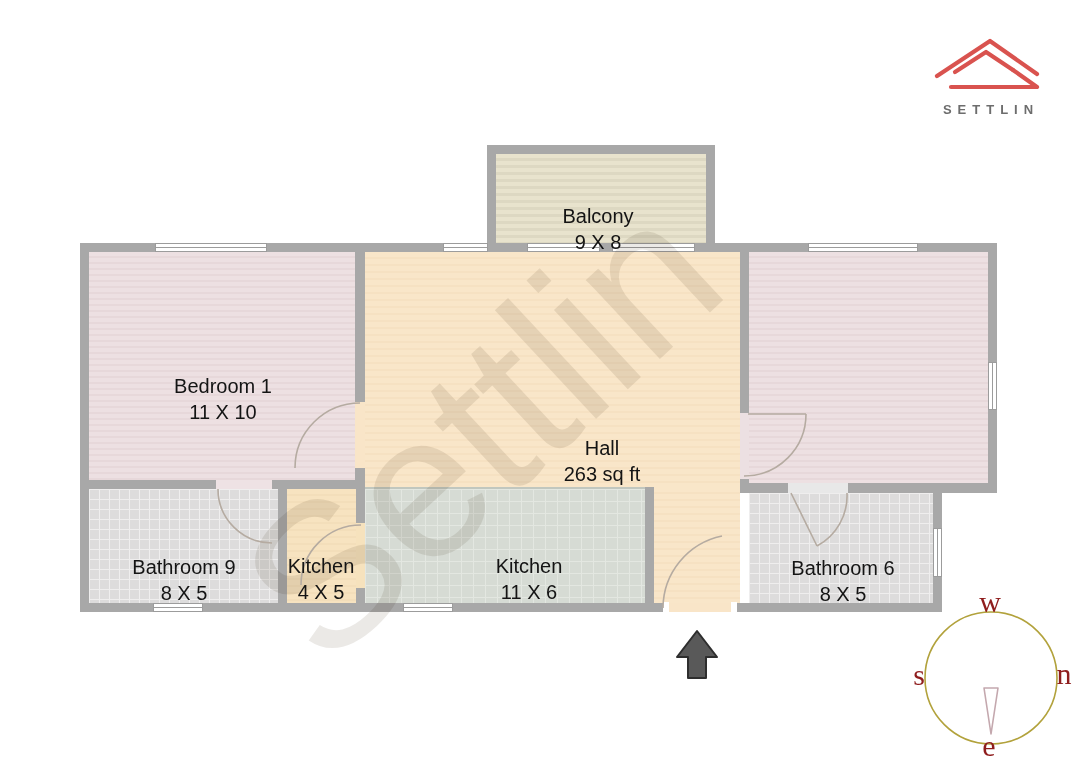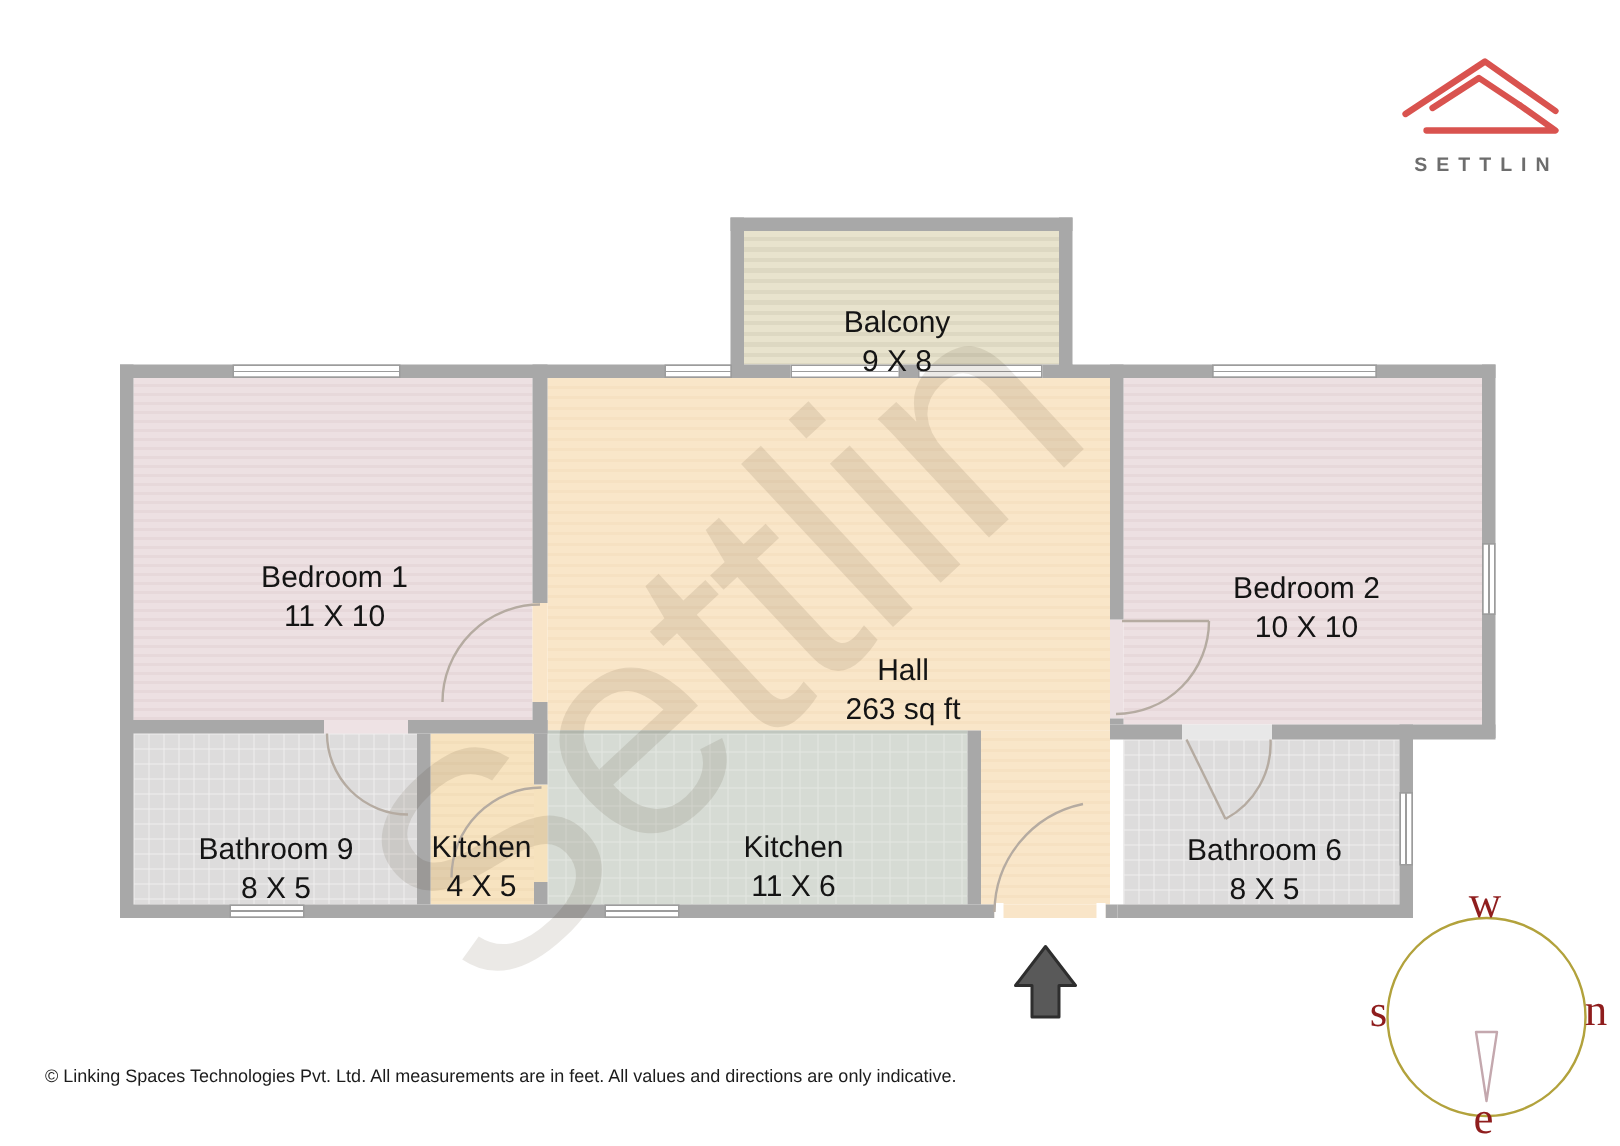--- a/index.html
+++ b/index.html
@@ -132,24 +132,20 @@
     <div>9 X 8</div>
   </div>
   <div class="room-label" style="left:223px;top:371px;">
     <div>Bedroom 1</div>
     <div>11 X 10</div>
   </div>
   <div class="room-label" style="left:602px;top:433px;">
     <div>Hall</div>
     <div>263 sq ft</div>
   </div>
-  <div class="room-label" style="left:871px;top:378px;">
-    <div>Bedroom 2</div>
-    <div>10 X 10</div>
-  </div>
   <div class="room-label" style="left:184px;top:552px;">
     <div>Bathroom 9</div>
     <div>8 X 5</div>
   </div>
   <div class="room-label" style="left:321px;top:551px;">
     <div>Kitchen</div>
     <div>4 X 5</div>
   </div>
   <div class="room-label" style="left:529px;top:551px;">
     <div>Kitchen</div>
@@ -171,15 +167,14 @@
 
   <svg class="layer" style="left:905px;top:590px;z-index:8;" width="175" height="174" viewBox="0 0 175 174">
     <circle cx="86" cy="88" r="66" fill="none" stroke="#b2a23c" stroke-width="1.6"></circle>
     <polygon points="79,98 93,98 86,144" fill="#ffffff" stroke="#c4a8ae" stroke-width="1.6" stroke-linejoin="round"></polygon>
   </svg>
   <span class="compass-letter" style="left:990px;top:602px;">w</span>
   <span class="compass-letter" style="left:1064px;top:674px;">n</span>
   <span class="compass-letter" style="left:919px;top:675px;">s</span>
   <span class="compass-letter" style="left:989px;top:746px;">e</span>
 
-  <div class="footer">© Linking Spaces Technologies Pvt. Ltd. All measurements are in feet. All values and directions are only indicative.</div>
 
 </div>
 
 </body></html>

